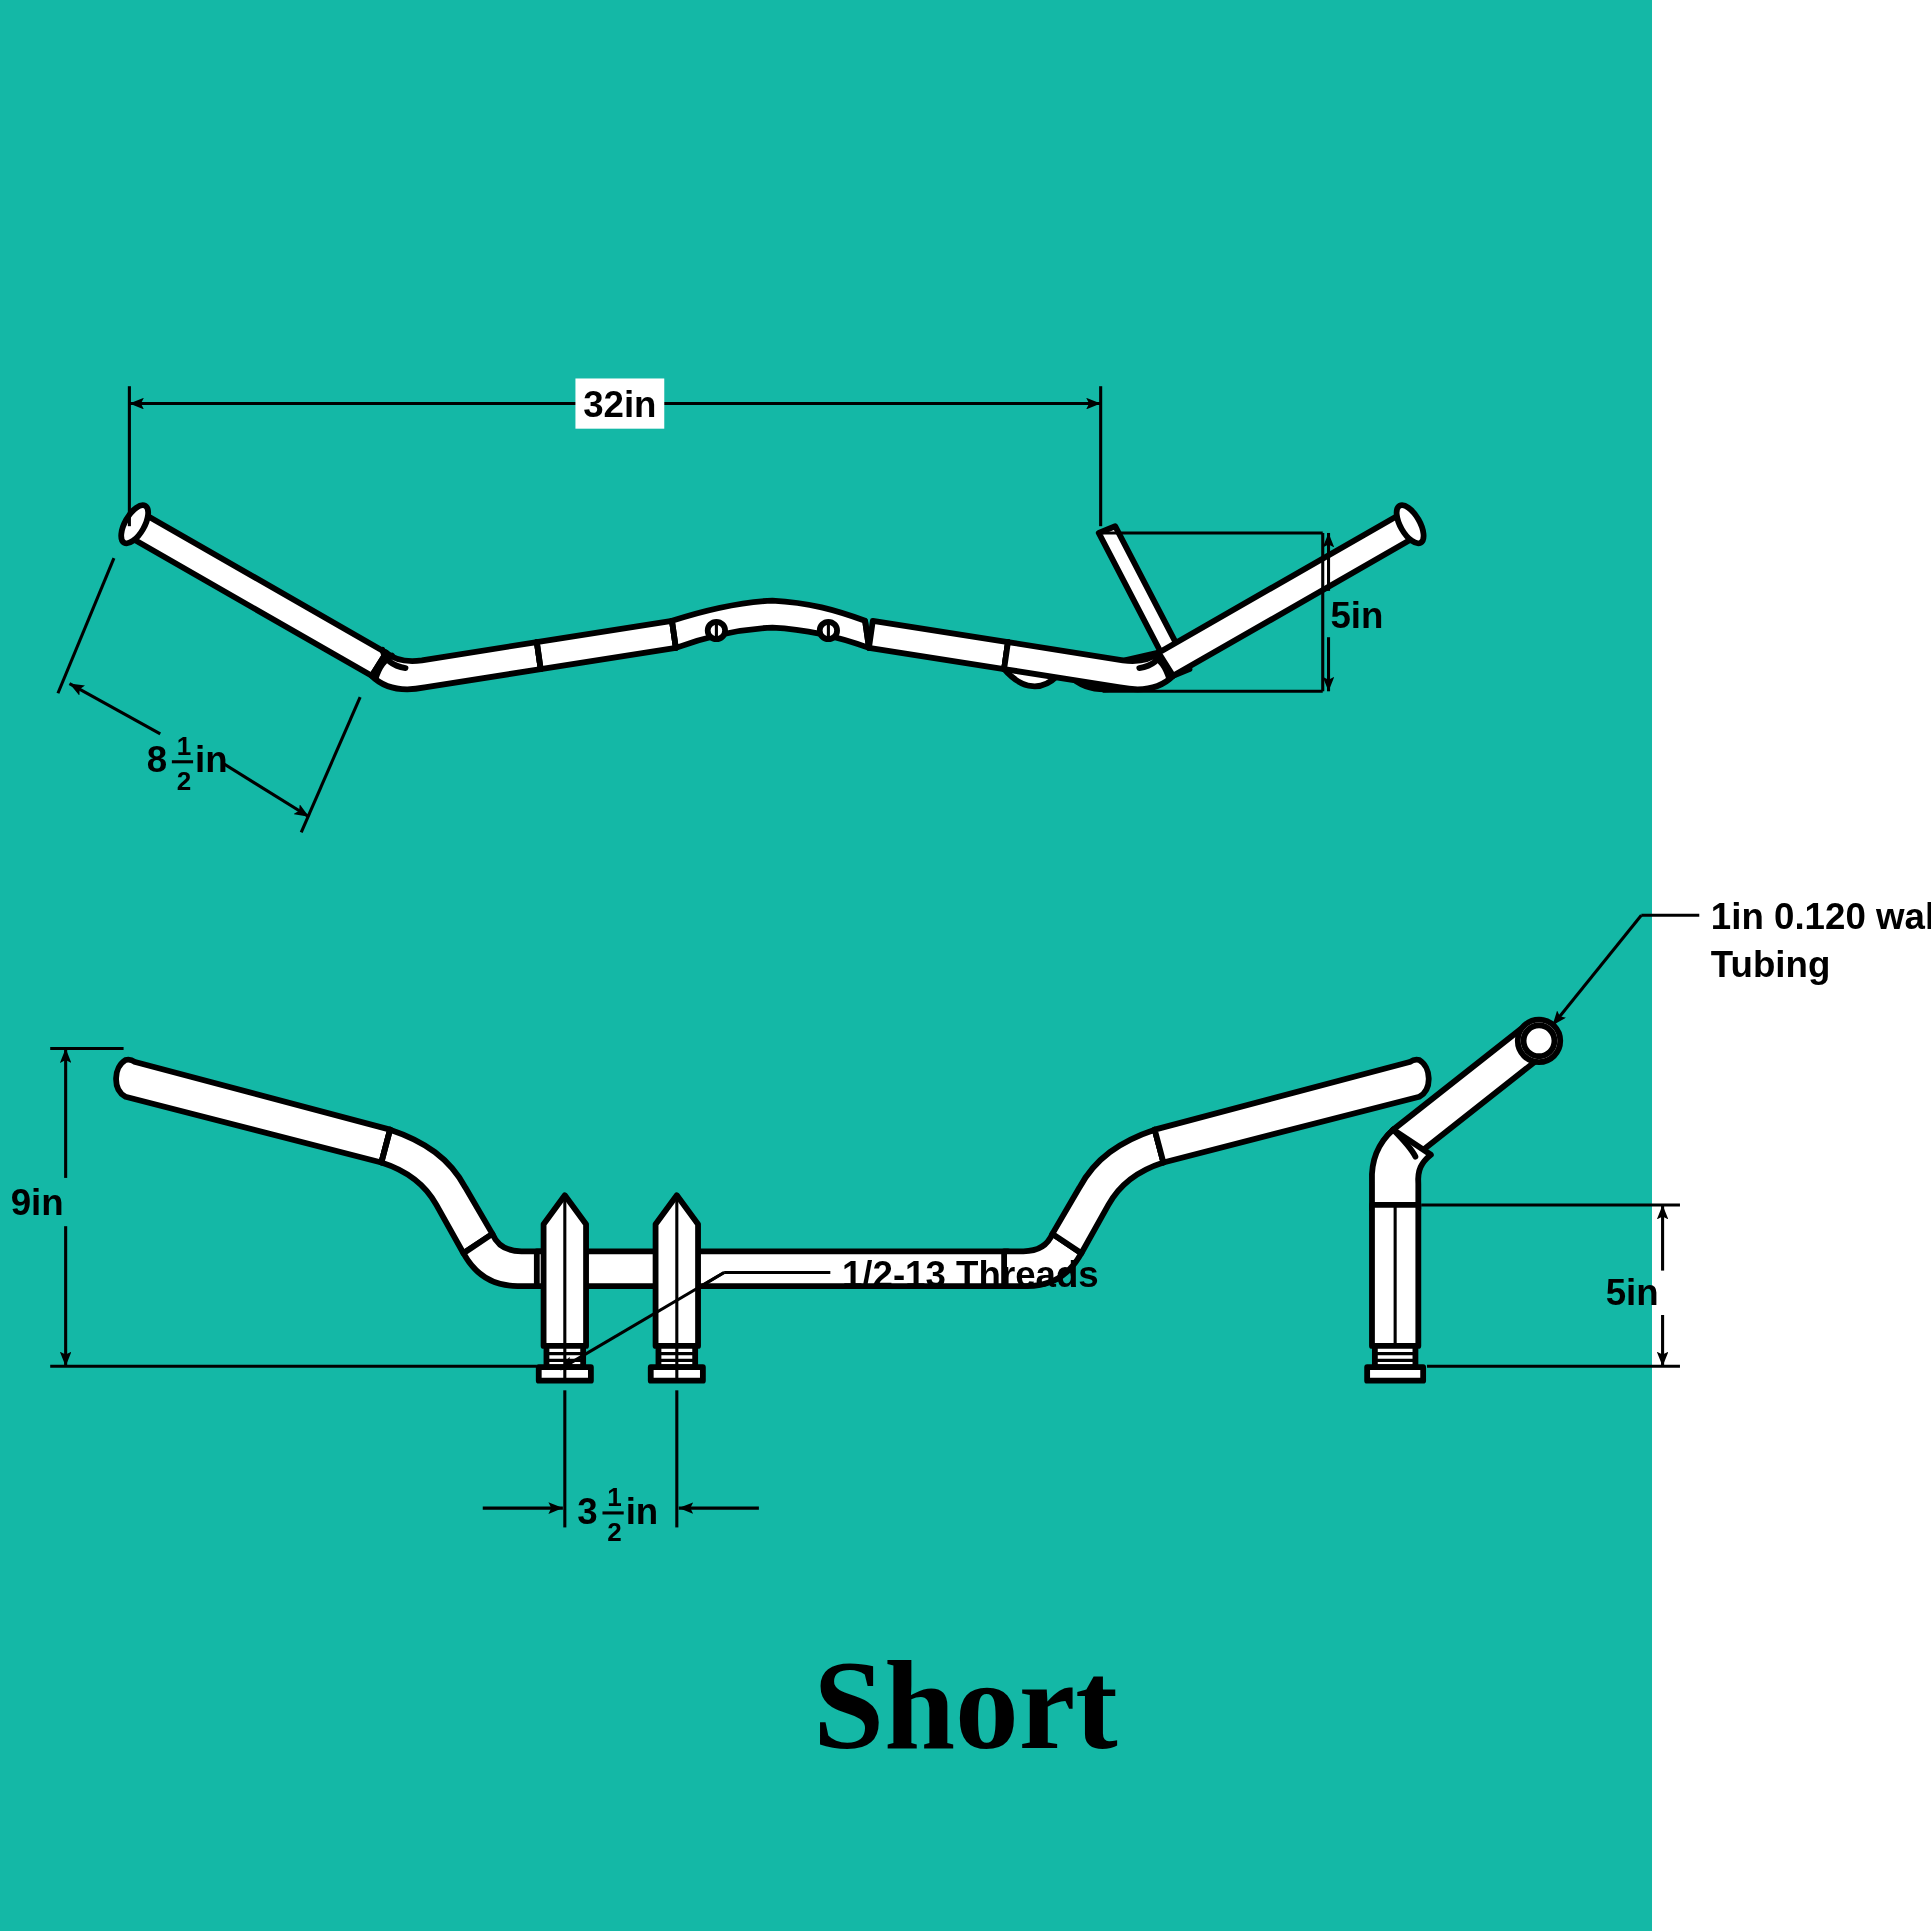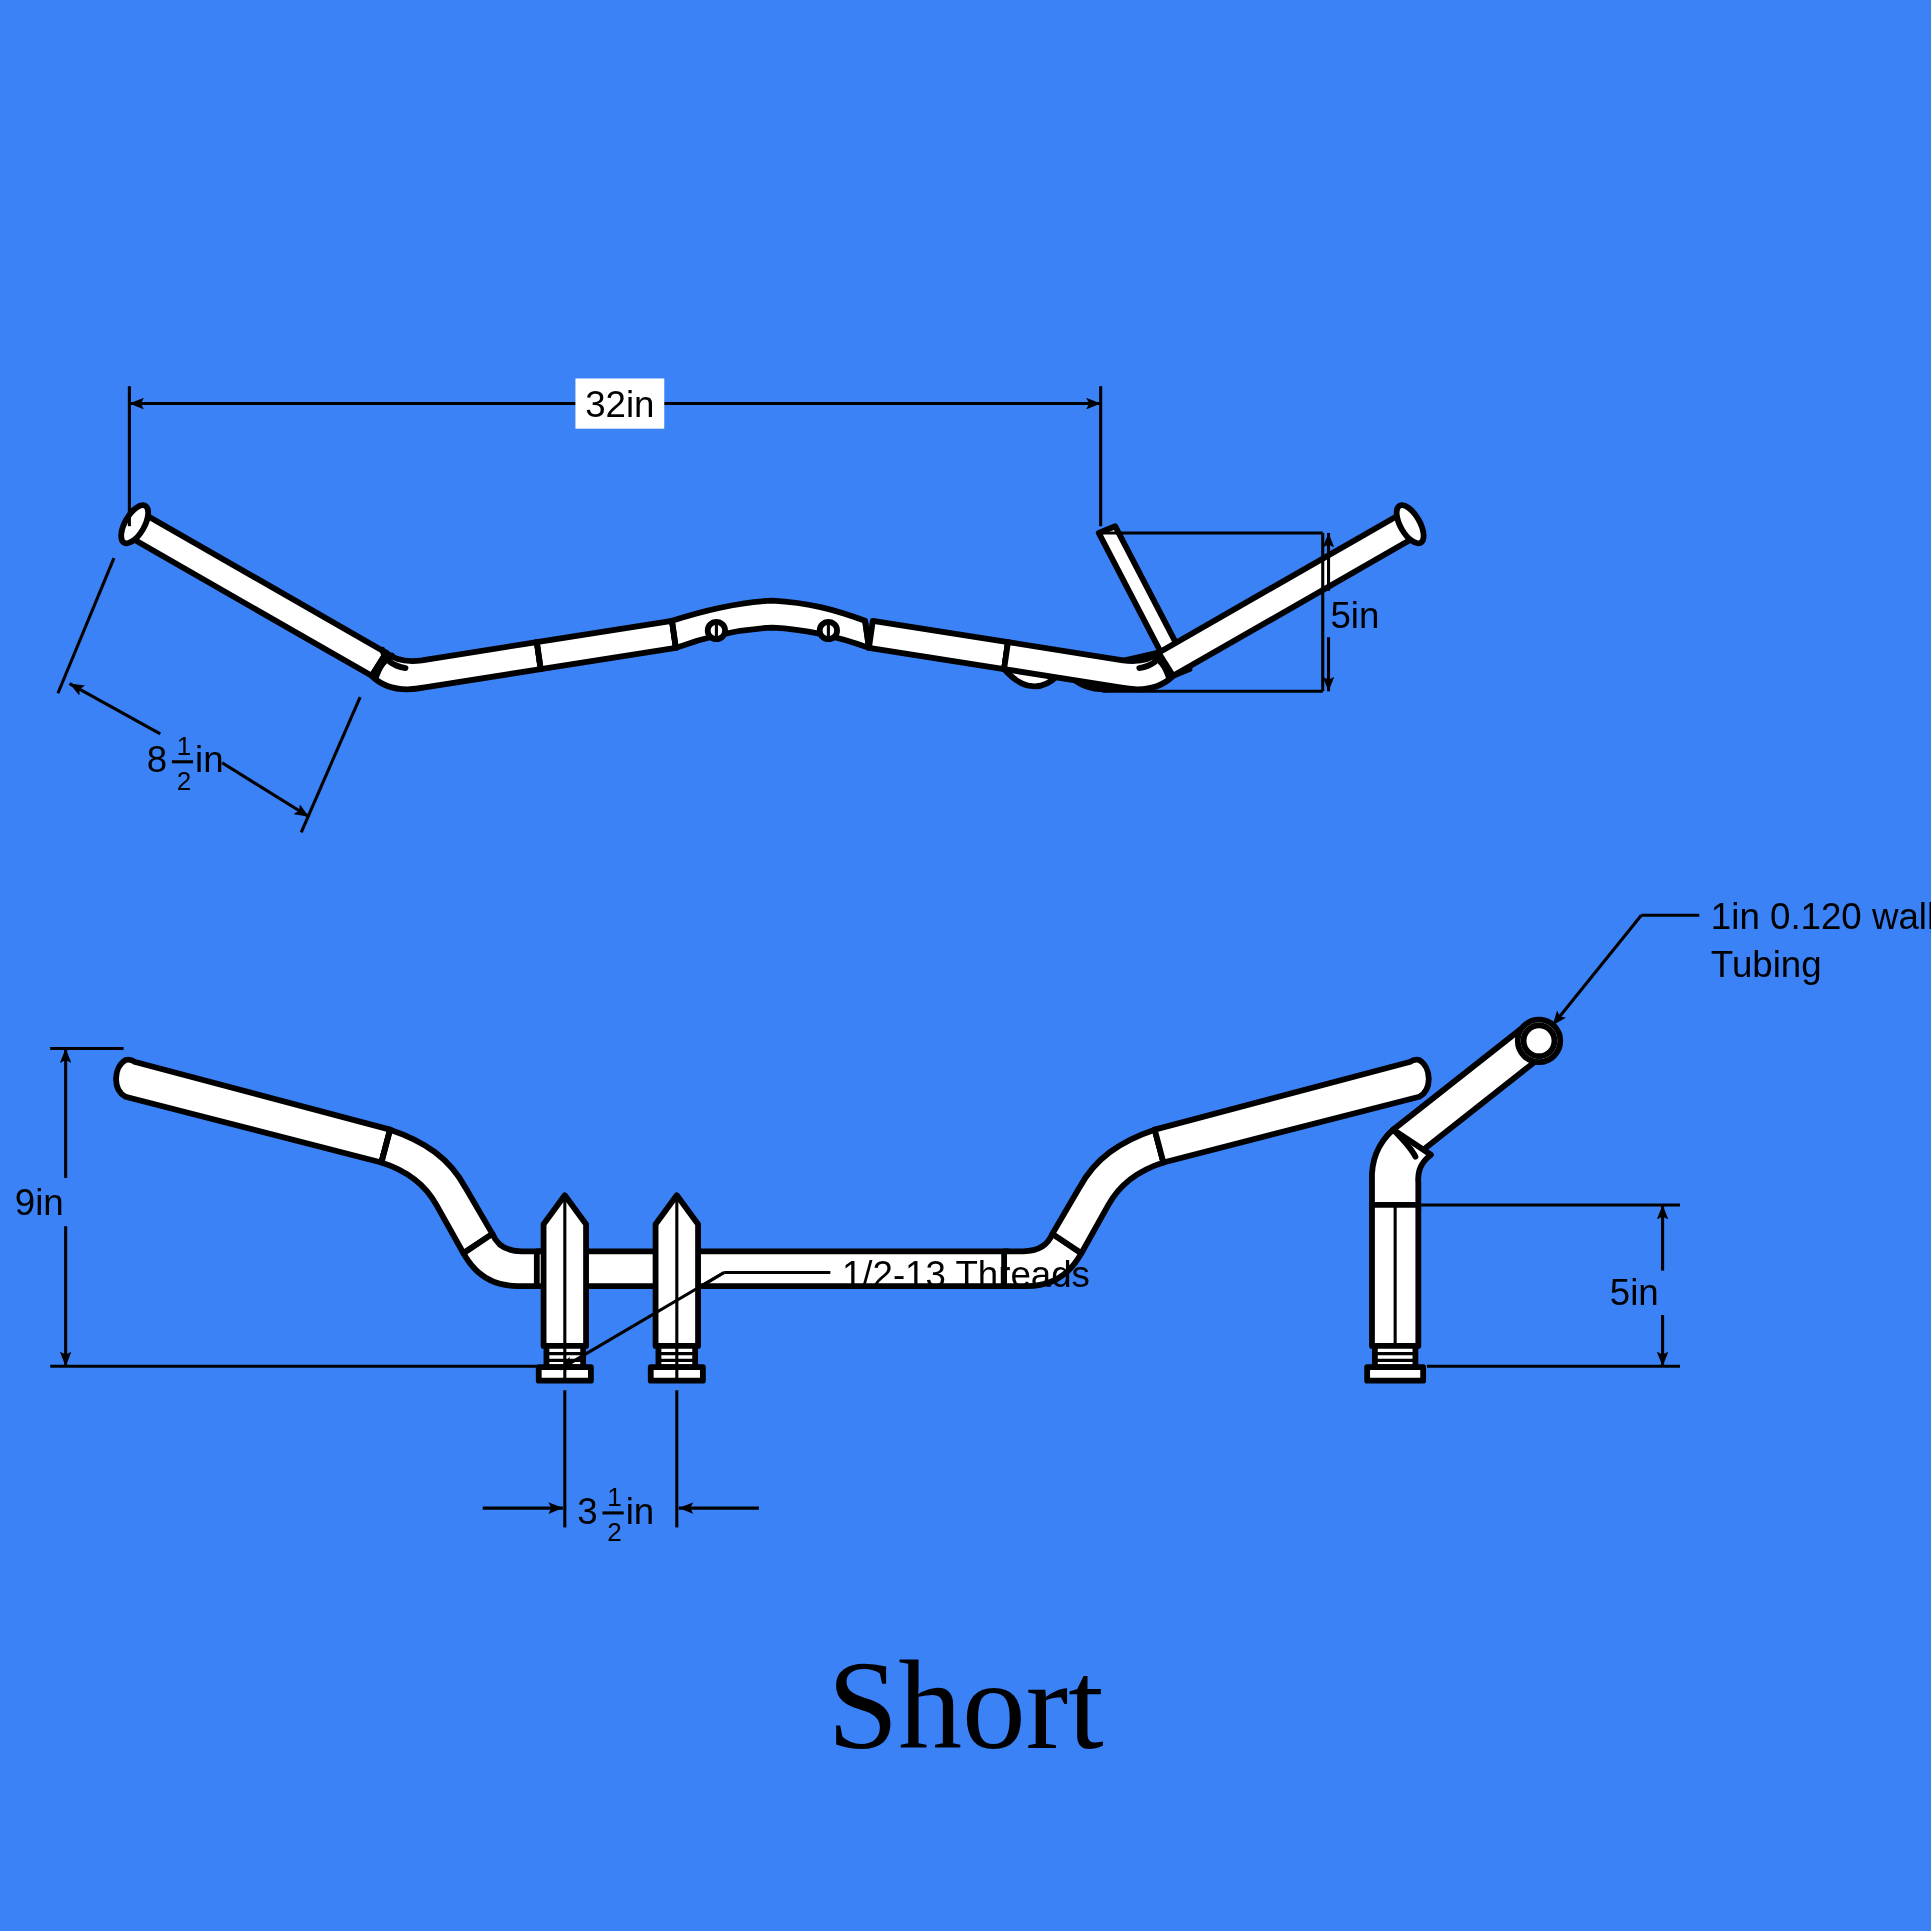--- a/index.html
+++ b/index.html
@@ -8,23 +8,24 @@
     background: #ffffff;
   }
   body {
     width: 1931px;
     height: 1931px;
     font-family: "Liberation Sans", sans-serif;
     overflow: hidden;
   }
   #drawing-root {
     position: relative;
-    width: 1931px;
+    width: 1652px;
     height: 1931px;
-    background: #3b82f6;
+    background: #14b8a6;
+    font-weight: bold;
   }
   svg.sheet {
     position: absolute;
     top: 0;
     left: 0;
     width: 1931px;
     height: 1931px;
     display: block;
   }
   .dimtext {

